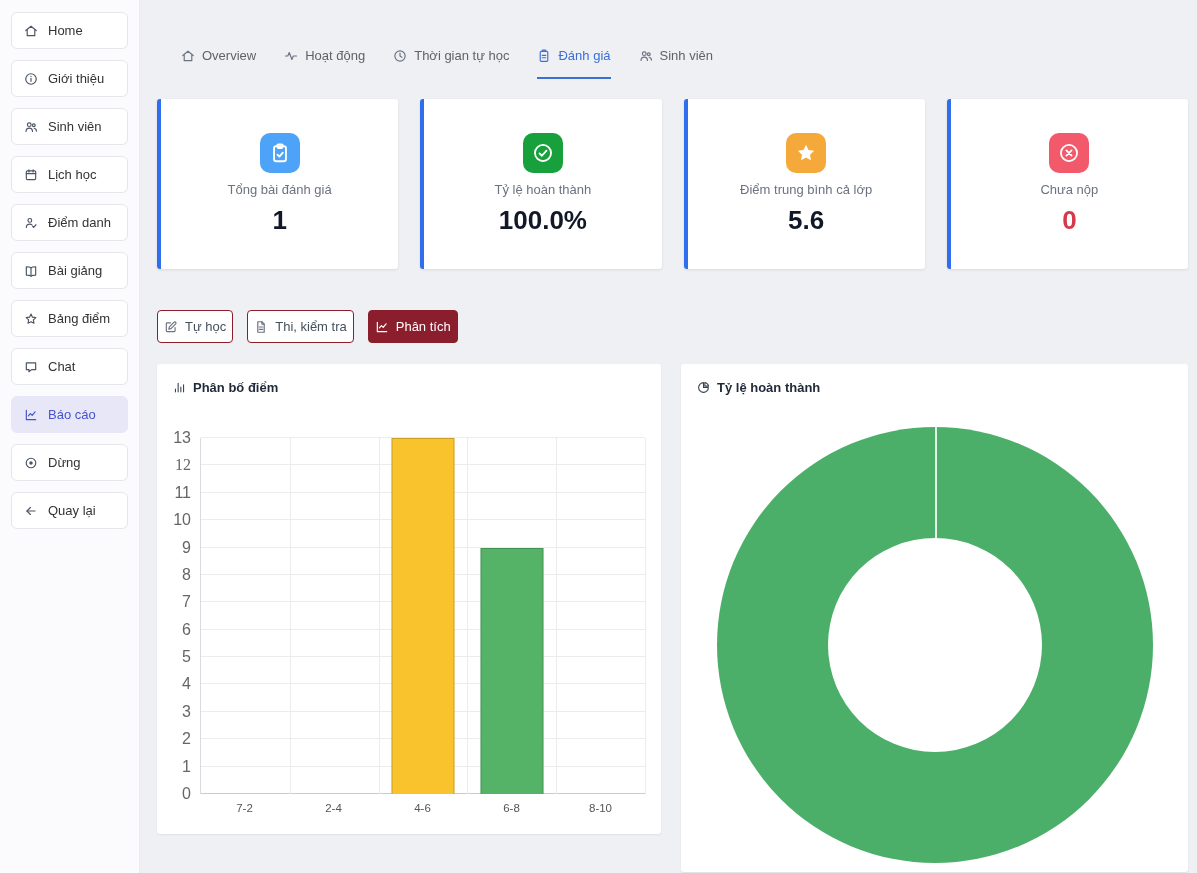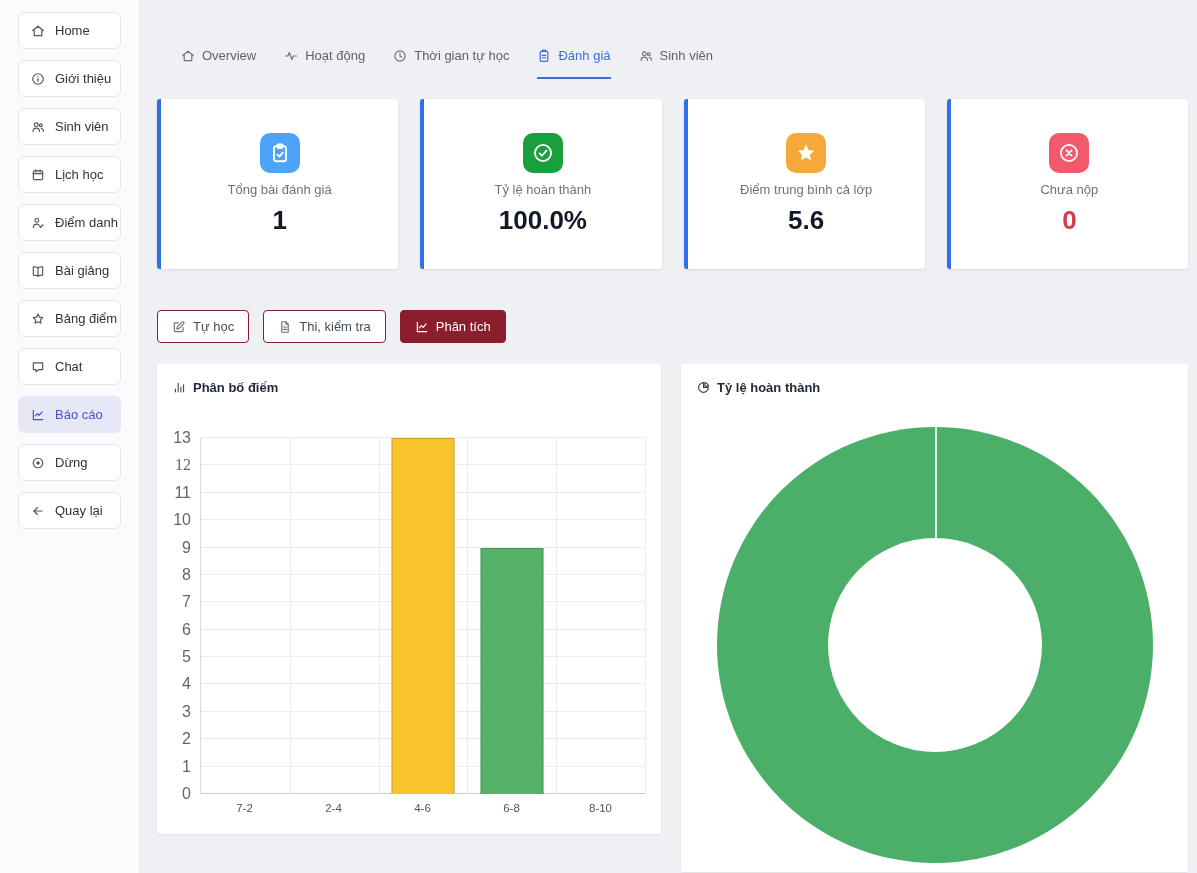--- a/index.html
+++ b/index.html
@@ -1,20 +1,20 @@
 <!DOCTYPE html>
 <html><head>
 <meta charset="utf-8">
 <style>
   *{margin:0;padding:0;box-sizing:border-box}
   html,body{width:1197px;height:873px}
   body{font-family:"Liberation Sans",sans-serif;background:#eef0f3;position:relative;overflow:hidden}
 
   
-  .sidebar{position:absolute;left:0;top:0;width:140px;height:873px;background:#fbfbfd;border-right:1px solid #ecedf1;padding:12px 18px}
+  .sidebar{position:absolute;left:0;top:0;width:140px;height:873px;background:#fbfbfd;border-right:1px solid #ecedf1;padding:12px 11px}
   .side-item{display:flex;align-items:center;gap:10px;height:37px;padding:0 12px;background:#fff;border:1px solid #e4e6ea;border-radius:6px;margin-bottom:11px;font-size:13px;color:#333;cursor:pointer;white-space:nowrap}
   .side-item .icon{color:#4b5563}
   .side-item.active{background:#e8e7f8;border-color:#e8e7f8;color:#4653cb}
   .side-item.active .icon{color:#4653cb}
 
   
   .main{position:absolute;left:140px;top:0;width:1057px;height:873px;padding:0 9px 0 17px}
 
   
   .tabs{display:flex;gap:28px;margin-top:48px;padding-left:24px}
@@ -26,21 +26,21 @@
   
   .stats{display:flex;gap:22px;margin-top:20px}
   .stat-card{flex:1;height:170px;background:#fff;border-left:4px solid #2f6fed;border-radius:3px;box-shadow:0 1px 3px rgba(0,0,0,.09);display:flex;flex-direction:column;align-items:center;justify-content:center;gap:9px}
   .stat-icon{width:40px;height:40px;border-radius:10px;display:flex;align-items:center;justify-content:center;color:#fff}
   .stat-icon .icon{font-size:22px}
   .stat-label{font-size:13px;color:#6b7280}
   .stat-value{font-size:26px;font-weight:bold;color:#111827;line-height:1.1}
 
   
   .filters{display:flex;gap:14px;margin-top:41px}
-  .filter-btn{display:flex;align-items:center;gap:7px;font-size:13px;padding:8px 14px;background:#fff;border:1px solid #8b1e2d;border-radius:4px;color:#44505c;cursor:pointer}
+  .filter-btn{display:flex;align-items:center;gap:7px;font-size:13px;padding:8px 6px;background:#fff;border:1px solid #8b1e2d;border-radius:4px;color:#44505c;cursor:pointer}
   .filter-btn .icon{color:#6b7280}
   .filter-btn.active{background:#8b1e2d;border-color:#8b1e2d;color:#fff}
   .filter-btn.active .icon{color:#fff}
 
   
   .charts{display:flex;gap:20px;margin-top:21px;align-items:flex-start}
   .panel{background:#fff;border-radius:3px;box-shadow:0 1px 2px rgba(0,0,0,.07)}
   #bar-panel{width:504px;height:470px}
   #donut-panel{flex:1;height:508px}
   .panel-title{display:flex;align-items:center;gap:7px;padding:16px 28px 14px 16px;font-size:13px;font-weight:bold;color:#1f2937}

